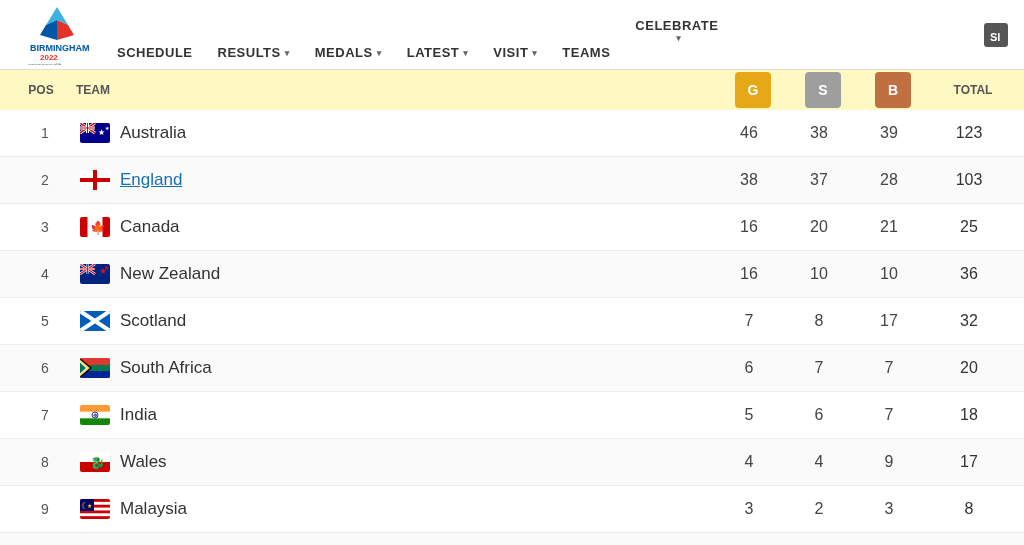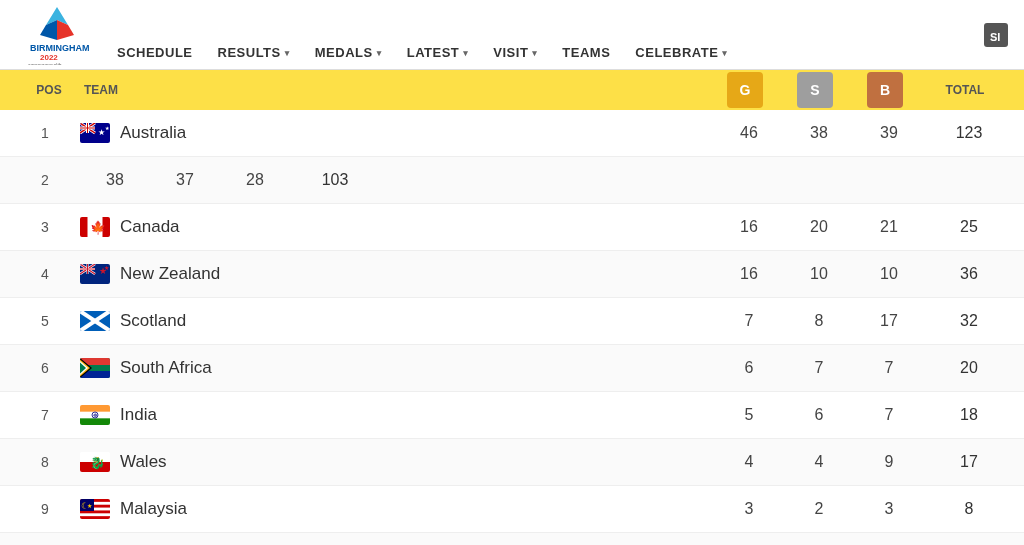--- a/index.html
+++ b/index.html
@@ -47,20 +47,21 @@
       white-space: nowrap;
       position: relative;
     }
     .nav-item .chevron {
       font-size: 9px;
       margin-left: 4px;
       color: #666;
     }
     .nav-item.celebrate {
       color: #333;
+      flex-direction: column;
     }
     .nav-right {
       display: flex;
       align-items: center;
       gap: 8px;
       margin-left: auto;
     }
     .tickets-btn {
       display: flex;
       align-items: center;
@@ -83,23 +84,23 @@
       cursor: pointer;
     }
 
     
     .medals-table {
       width: 100%;
     }
     .table-header {
       display: flex;
       align-items: center;
-      background: #fde047;
+      background: #fef9c3;
       height: 40px;
-      padding: 0 14px;
+      padding: 0 6px;
     }
     .col-pos {
       width: 70px;
       font-size: 12px;
       font-weight: 700;
       color: #555;
       text-transform: uppercase;
       text-align: center;
     }
     .col-team {
@@ -290,20 +291,28 @@
     </svg></div>
       <span class="team-name">Australia</span>
     </div>
     <div class="row-medal-val">46</div>
     <div class="row-medal-val">38</div>
     <div class="row-medal-val">39</div>
     <div class="row-total-val">123</div>
   </div>
       <div class="table-row">
     <div class="row-pos">2</div>
+    <div class="row-team">
+      <div class="flag"><svg viewBox="0 0 30 20" xmlns="http://www.w3.org/2000/svg">
+      <rect width="30" height="20" fill="#fff"></rect>
+      <rect x="13" y="0" width="4" height="20" fill="#c00"></rect>
+      <rect x="0" y="8" width="30" height="4" fill="#c00"></rect>
+    </svg></div>
+      <span class="team-name link">England</span>
+    </div>
     <div class="row-medal-val">38</div>
     <div class="row-medal-val">37</div>
     <div class="row-medal-val">28</div>
     <div class="row-total-val">103</div>
   </div>
       <div class="table-row">
     <div class="row-pos">3</div>
     <div class="row-team">
       <div class="flag"><svg viewBox="0 0 30 20" xmlns="http://www.w3.org/2000/svg">
       <rect width="30" height="20" fill="#fff"></rect>

